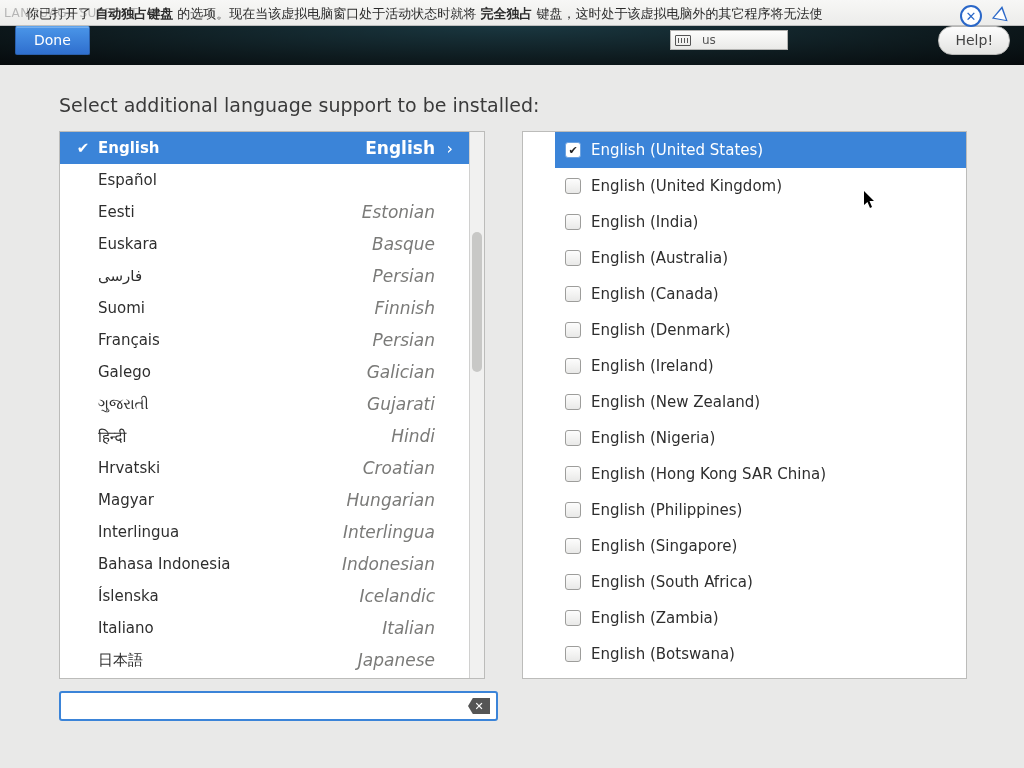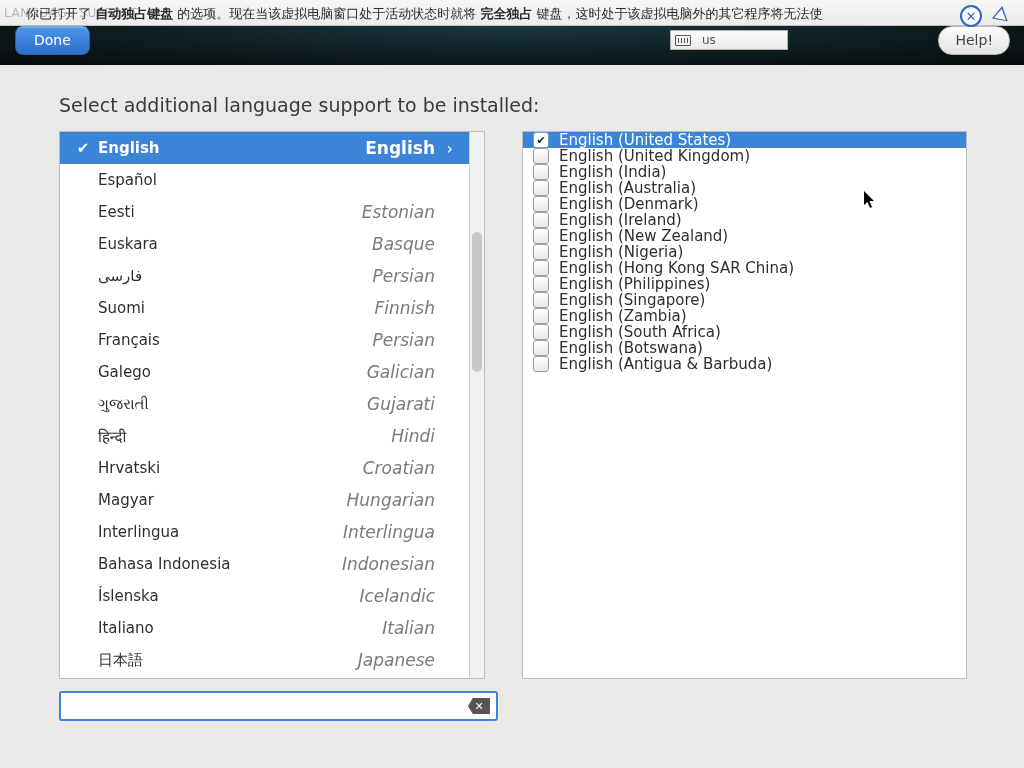--- a/index.html
+++ b/index.html
@@ -91,21 +91,21 @@
     background: radial-gradient(ellipse at 50% 0%, #1a3740 0%, #0e1b1f 60%, #060a0c 100%);
   }
   .done-btn {
     position: absolute;
     left: 15px; top: 26px;
     padding: 5px 18px 6px;
     color: #fff;
     background: linear-gradient(#4a95e8,#2f6fce);
     border: 1px solid #2a5fab;
     border-top-color:#5fa4ec;
-    border-radius: 8px;
+    border-radius: 2px;
     font-size: 14px;
     z-index: 40;
     box-shadow: inset 0 1px 0 rgba(255,255,255,0.25);
   }
   .help-btn {
     position: absolute;
     right: 14px; top: 26px;
     padding: 5px 16px 6px;
     color: #444;
     background: linear-gradient(#fdfdfd,#e3e3e1);
@@ -193,24 +193,25 @@
   .lang-row.selected .tick{color:#fff;}
 
   .panel-right{
     left:522px; top:131px;
     width:443px; height:546px;
     overflow-y:auto;
   }
   .loc-row{
     display:flex;
     align-items:center;
-    height:16px;
+    height:36px;
     padding:0 10px;
     font-size:15px;
     gap:10px;
+    margin-left:32px;
   }
   .loc-row.selected{background:#3b84d8;color:#fff;}
   .loc-row.selected .cb{background:#fff;border-color:#6ea3e0;}
   .cb{
     width:14px;height:14px;
     border:1px solid #9d9d9b;
     border-radius:3px;
     background:linear-gradient(#fdfdfd,#e9e9e8);
     display:flex;align-items:center;justify-content:center;
     font-size:12px;color:#2b2b2b;
@@ -397,20 +398,24 @@
     <div class="loc-row">
       <span class="cb"></span>
       <span>English (India)</span>
     </div>
     <div class="loc-row">
       <span class="cb"></span>
       <span>English (Australia)</span>
     </div>
     <div class="loc-row">
       <span class="cb"></span>
+      <span>English (Canada)</span>
+    </div>
+    <div class="loc-row">
+      <span class="cb"></span>
       <span>English (Denmark)</span>
     </div>
     <div class="loc-row">
       <span class="cb"></span>
       <span>English (Ireland)</span>
     </div>
     <div class="loc-row">
       <span class="cb"></span>
       <span>English (New Zealand)</span>
     </div>
@@ -425,25 +430,25 @@
     <div class="loc-row">
       <span class="cb"></span>
       <span>English (Philippines)</span>
     </div>
     <div class="loc-row">
       <span class="cb"></span>
       <span>English (Singapore)</span>
     </div>
     <div class="loc-row">
       <span class="cb"></span>
+      <span>English (South Africa)</span>
+    </div>
+    <div class="loc-row">
+      <span class="cb"></span>
       <span>English (Zambia)</span>
-    </div>
-    <div class="loc-row">
-      <span class="cb"></span>
-      <span>English (South Africa)</span>
     </div>
     <div class="loc-row">
       <span class="cb"></span>
       <span>English (Botswana)</span>
     </div>
     <div class="loc-row">
       <span class="cb"></span>
       <span>English (Antigua &amp; Barbuda)</span>
     </div>
   </div>

